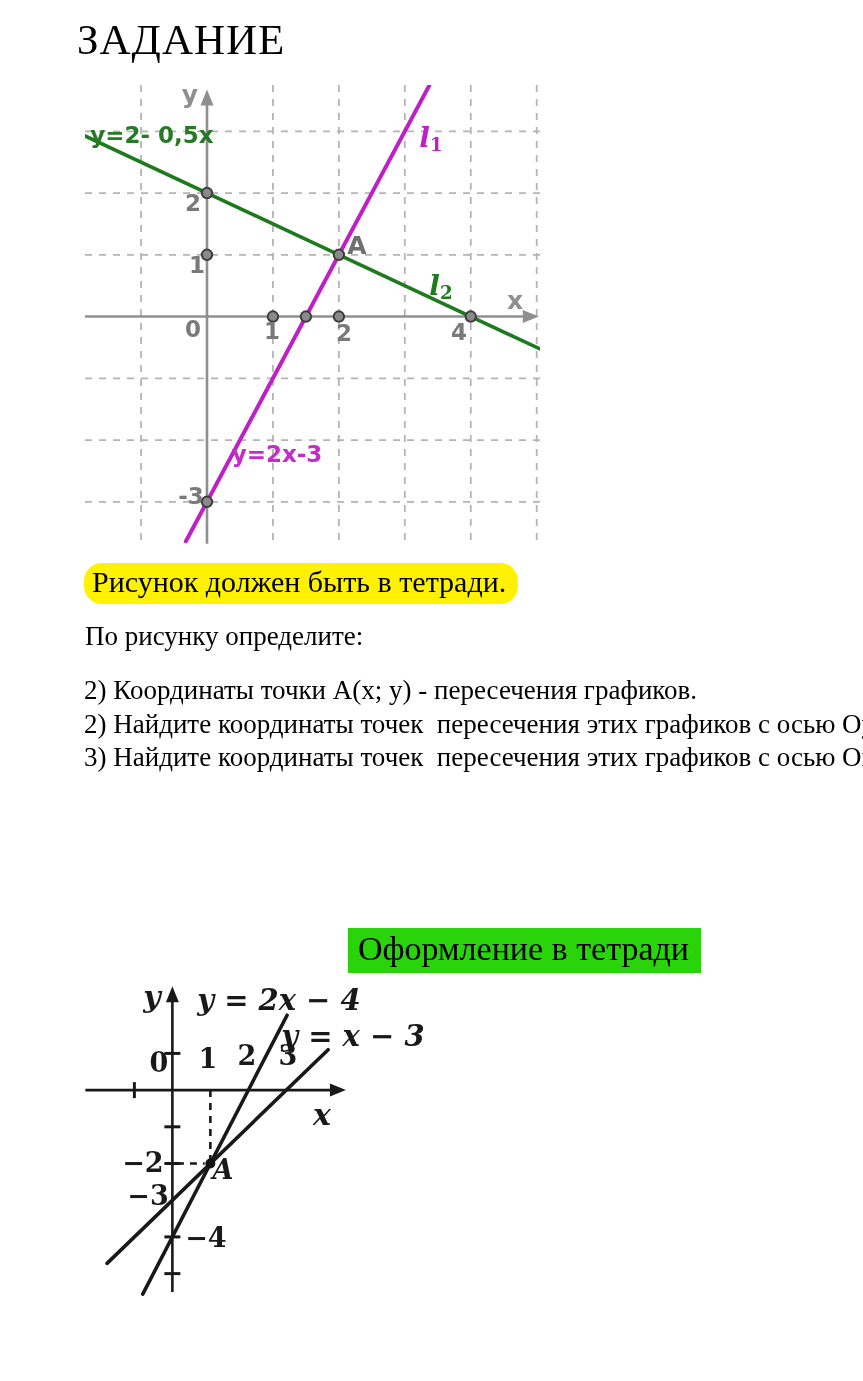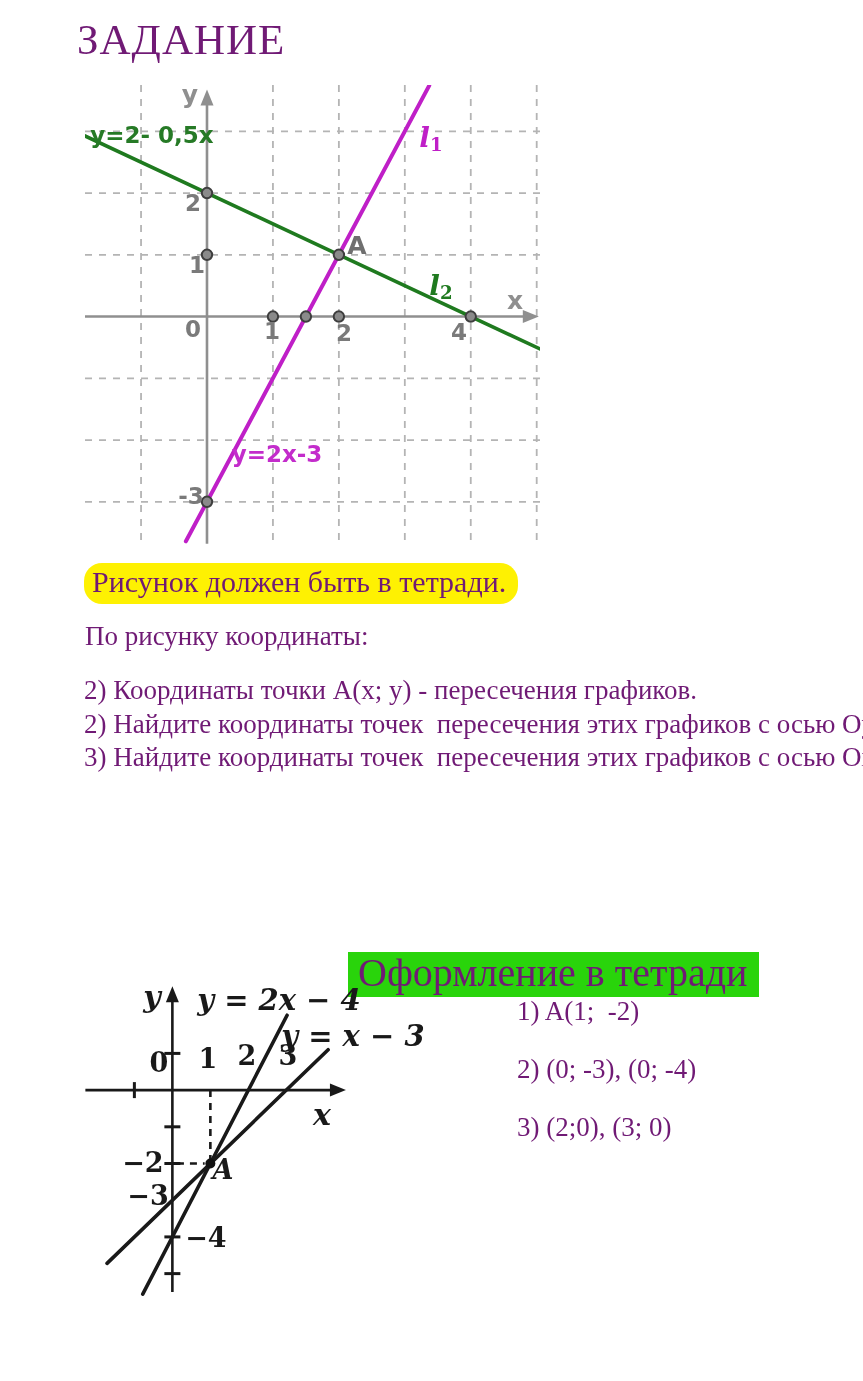--- a/index.html
+++ b/index.html
@@ -1,21 +1,21 @@
 <!DOCTYPE html>
 <html><head>
 <meta charset="utf-8">
 <style>
   html,body{margin:0;padding:0;background:#ffffff;}
   .page{
     position:relative;
     width:863px;height:1381px;
     background:#ffffff;
     font-family:"Liberation Serif", serif;
-    color:#701a75;
+    color:#000000;
     overflow:hidden;
   }
   .page-title{
     position:absolute;left:77px;top:16px;
     font-size:43px;line-height:48px;font-weight:400;
     letter-spacing:1px;margin:0;
   }
   .task-chart{position:absolute;left:85px;top:85px;}
   .solution-chart{position:absolute;left:85px;top:980px;}
   .note-yellow{
@@ -27,23 +27,23 @@
     position:absolute;left:85px;top:620px;margin:0;
     font-size:27px;line-height:32px;
   }
   .task-list{
     position:absolute;left:84px;top:674px;width:779px;
   }
   .task-line{
     font-size:27px;line-height:33.5px;white-space:pre;
   }
   .note-green{
-    position:absolute;left:348px;top:952px;
+    position:absolute;left:348px;top:928px;
     padding:5px 12px 8px 10px;
-    font-size:40px;line-height:32px;text-align:right;
+    font-size:34px;line-height:32px;text-align:right;
   }
   .answer-list{
     position:absolute;left:517px;top:995px;
   }
   .answer-line{
     font-size:27px;line-height:32px;height:58px;white-space:pre;
   }
 </style>
 </head>
 <body>
@@ -92,21 +92,21 @@
       <text x="66.99710144927536" y="51.0013422818792" fill="#267a26" font-size="23px" text-anchor="middle" dominant-baseline="middle" font-family="&quot;DejaVu Sans&quot;, sans-serif" font-weight="bold" font-style="normal">y=2- 0,5x</text>
       <text x="192.02318840579707" y="370.0375838926175" fill="#c32ccb" font-size="23px" text-anchor="middle" dominant-baseline="middle" font-family="&quot;DejaVu Sans&quot;, sans-serif" font-weight="bold" font-style="normal">y=2x-3</text>
       <text x="345.9978260869565" y="54.02684563758389" fill="#bf1fc7" font-size="28px" text-anchor="middle" dominant-baseline="middle" font-family="&quot;DejaVu Serif&quot;, serif" font-weight="bold" font-style="italic">l<tspan dy="7" font-size="65%" font-style="normal">1</tspan></text>
       <text x="356.0210144927536" y="202.02953020134228" fill="#1f7a1f" font-size="28px" text-anchor="middle" dominant-baseline="middle" font-family="&quot;DejaVu Serif&quot;, serif" font-weight="bold" font-style="italic">l<tspan dy="7" font-size="65%" font-style="normal">2</tspan></text>
     </svg>
 
   <div class="note-yellow" style="background-color: rgb(254, 241, 2);">
     <span>Рисунок должен быть в тетради.</span>
   </div>
 
-  <p class="intro-text">По рисунку координаты:</p>
+  <p class="intro-text">По рисунку определите:</p>
 
   <div class="task-list">
     <div class="task-line">2) Координаты точки А(х; у) - пересечения графиков.</div>
     <div class="task-line">2) Найдите координаты точек  пересечения этих графиков с осью Оу.</div>
     <div class="task-line">3) Найдите координаты точек  пересечения этих графиков с осью Ох.</div>
   </div>
 
   <div class="note-green" style="background-color: rgb(41, 212, 11);">
     <span>Оформление в тетради</span>
   </div>
@@ -134,19 +134,14 @@
       <text x="73.96424581005587" y="84.12127659574467" fill="#191919" font-size="27px" text-anchor="middle" dominant-baseline="middle" font-family="&quot;DejaVu Serif&quot;, serif" font-weight="bold" font-style="normal">0</text>
       <text x="122.96983240223464" y="80.12074468085106" fill="#191919" font-size="27px" text-anchor="middle" dominant-baseline="middle" font-family="&quot;DejaVu Serif&quot;, serif" font-weight="bold" font-style="normal">1</text>
       <text x="161.94636871508382" y="77.11117021276596" fill="#191919" font-size="27px" text-anchor="middle" dominant-baseline="middle" font-family="&quot;DejaVu Serif&quot;, serif" font-weight="bold" font-style="normal">2</text>
       <text x="202.97430167597767" y="77.11117021276596" fill="#191919" font-size="27px" text-anchor="middle" dominant-baseline="middle" font-family="&quot;DejaVu Serif&quot;, serif" font-weight="bold" font-style="normal">3</text>
       <text x="57.97094972067039" y="184.0978723404255" fill="#191919" font-size="27px" text-anchor="middle" dominant-baseline="middle" font-family="&quot;DejaVu Serif&quot;, serif" font-weight="bold" font-style="normal">−2</text>
       <text x="62.985474860335195" y="217.09308510638297" fill="#191919" font-size="27px" text-anchor="middle" dominant-baseline="middle" font-family="&quot;DejaVu Serif&quot;, serif" font-weight="bold" font-style="normal">−3</text>
       <text x="120.95642458100559" y="259.1170212765957" fill="#191919" font-size="27px" text-anchor="middle" dominant-baseline="middle" font-family="&quot;DejaVu Serif&quot;, serif" font-weight="bold" font-style="normal">−4</text>
       <text x="137.97541899441342" y="191.10797872340422" fill="#191919" font-size="27px" text-anchor="middle" dominant-baseline="middle" font-family="&quot;DejaVu Serif&quot;, serif" font-weight="bold" font-style="italic">A</text>
     </svg>
 
-  <div class="answer-list">
-    <div class="answer-line">1) A(1;  -2)</div>
-    <div class="answer-line">2) (0; -3), (0; -4)</div>
-    <div class="answer-line">3) (2;0), (3; 0)</div>
-  </div>
 
 </div>
 
 </body></html>

